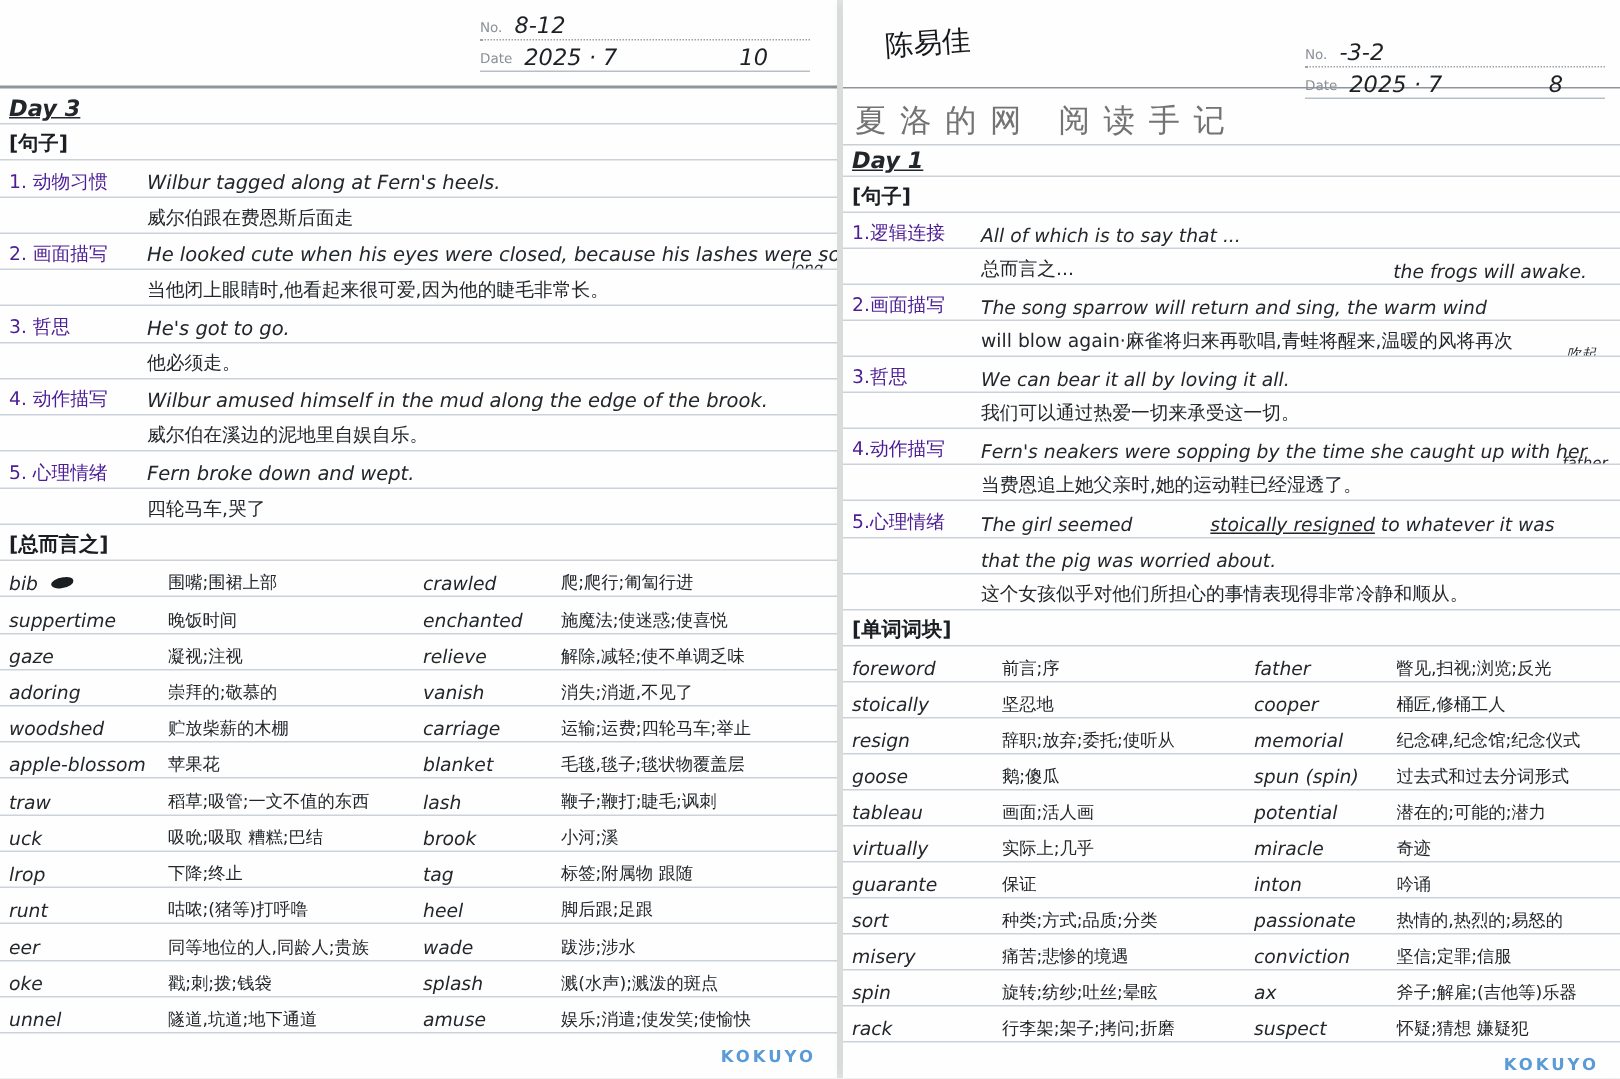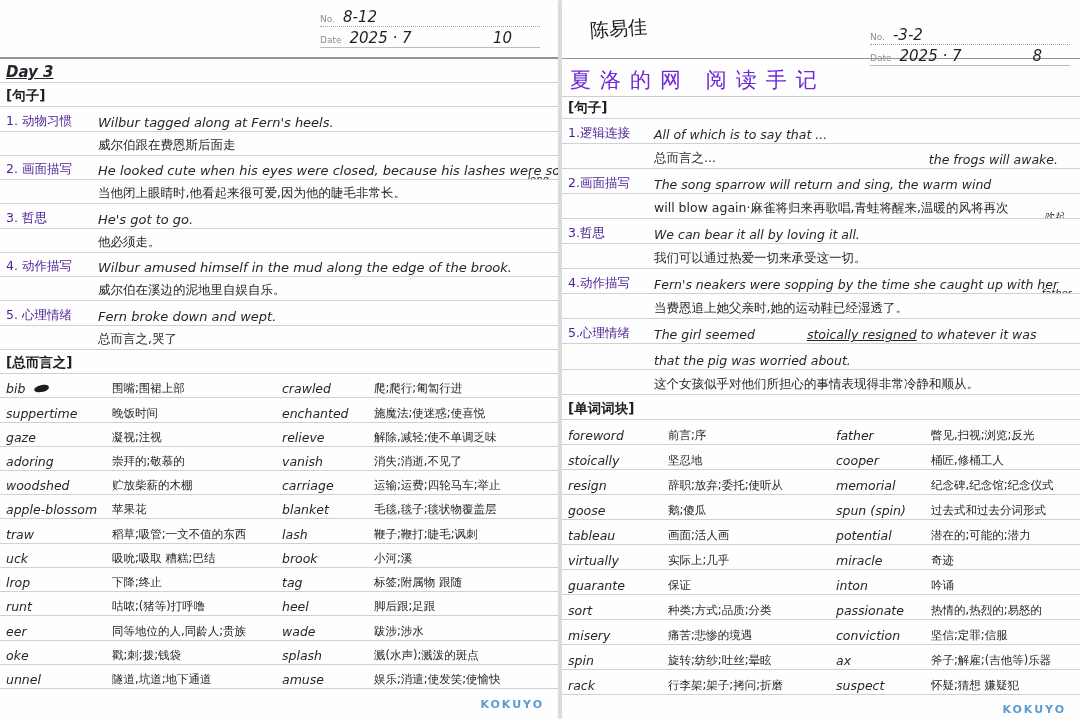--- a/index.html
+++ b/index.html
@@ -21,21 +21,21 @@
   .meta-val{font-size:15px;flex:1;}
   .meta-day{font-size:15px;padding-right:28px;}
 
   
   .lp-rows{position:absolute;left:0;right:0;top:57px;bottom:30px;display:flex;flex-direction:column;
            border-top:2px solid #8f959b;}
   .rp-header{position:absolute;left:0;right:0;top:0;height:58px;border-bottom:1.5px solid #8f959b;}
   .student-name{position:absolute;left:28px;top:16px;font-size:19px;transform:rotate(-4deg);color:#15181b;}
   .rp-title-row{position:absolute;left:0;right:0;top:59.5px;height:34px;border-bottom:1px solid #c9cfd6;
                 display:flex;align-items:flex-end;padding:0 0 2px 8px;}
-  .page-title{font-size:21px;letter-spacing:9px;color:#6d28d9;}
+  .page-title{font-size:21px;letter-spacing:9px;color:#737373;}
   .rp-rows{position:absolute;left:0;right:0;top:94px;bottom:24px;display:flex;flex-direction:column;}
 
   .row{flex:1 1 0;border-bottom:1px solid #ccd2d9;position:relative;display:flex;align-items:flex-end;
        padding:0 4px 1px 6px;white-space:nowrap;overflow:hidden;}
   .day{font-size:15px;font-style:italic;text-decoration:underline;font-weight:bold;}
   .sec{font-size:13.5px;font-weight:bold;color:#1b1e22;}
 
   .lab{display:inline-block;flex:0 0 92px;font-size:12.5px;color:#4c1d95;}
   #right-page .lab{flex:0 0 86px;font-size:12.5px;}
   .en{font-style:italic;font-size:13px;}
@@ -122,21 +122,21 @@
           <span class="lab"></span>
           <span class="zh">威尔伯在溪边的泥地里自娱自乐。</span>
         </div>
 
       <div class="row">
           <span class="lab">5. 心理情绪</span>
           <span class="en">Fern broke down and wept.</span>
         </div>
       <div class="row">
           <span class="lab"></span>
-          <span class="zh">总而言之,哭了</span>
+          <span class="zh">四轮马车,哭了</span>
         </div>
 
       <div class="row">
           <span class="sec">[总而言之]</span>
         </div>
 
       <div class="row">
           <span class="w1">bib</span>
           <span class="scrib"></span>
           <span class="d1">围嘴;围裙上部</span>
@@ -235,20 +235,23 @@
         </div>
       </div>
     </div>
 
     <div class="rp-title-row">
       <span class="page-title">夏洛的网 阅读手记</span>
     </div>
 
     <div class="rp-rows">
       <div class="row">
+          <span class="day">Day 1</span>
+        </div>
+      <div class="row">
           <span class="sec">[句子]</span>
         </div>
 
       <div class="row">
           <span class="lab">1.逻辑连接</span>
           <span class="en">All of which is to say that ...</span>
         </div>
       <div class="row">
           <span class="lab"></span>
           <span class="zh">总而言之...</span>

